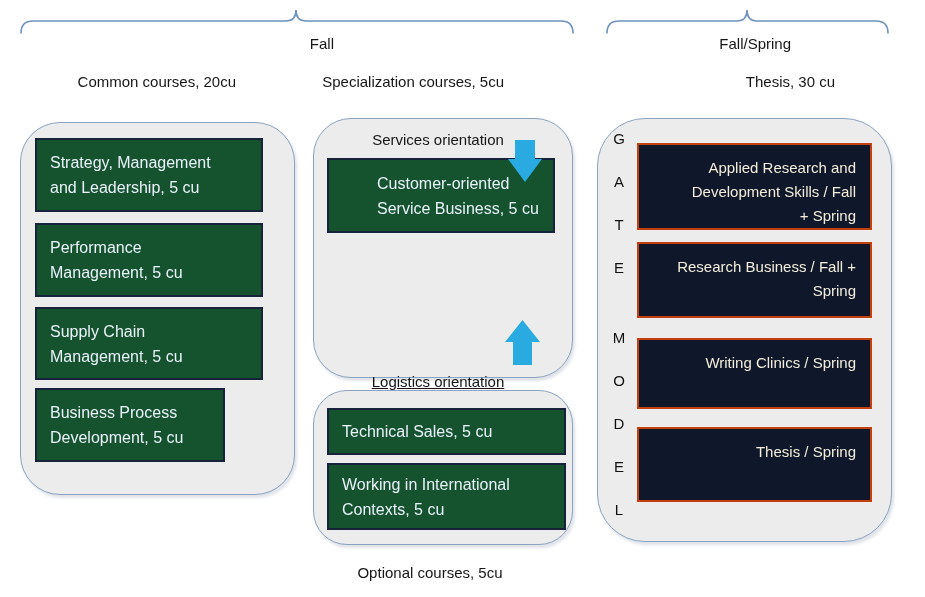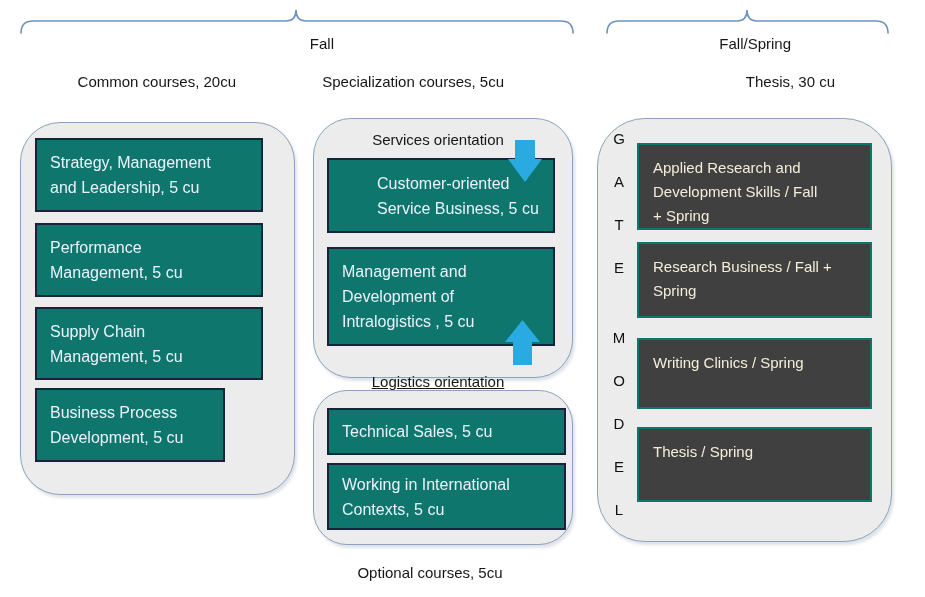--- a/index.html
+++ b/index.html
@@ -12,27 +12,27 @@
     white-space:nowrap;
   }
   .panel{
     position:absolute;background:#ececec;border:1.5px solid #8ba3c0;
     box-sizing:border-box;box-shadow:2px 3px 3px rgba(110,125,150,0.22);
   }
   .course-box{
     position:absolute;box-sizing:border-box;white-space:pre-line;
   }
   .blue-box{
-    background:#0f766e;border:2px solid #17233a;color:#eaf2fb;
+    background:#14532d;border:2px solid #17233a;color:#eaf2fb;
     font-size:16px;line-height:25px;
     display:flex;align-items:center;padding:2px 8px 2px 13px;
   }
   .orange-box{
-    background:#404040;border:2px solid #0f766e;color:#f4edda;
-    font-size:15px;line-height:24px;padding:11px 14px 0 14px;
+    background:#0f172a;border:2px solid #c2410c;color:#f4edda;
+    font-size:15px;line-height:24px;padding:11px 14px 0 14px;text-align:right;
   }
   .small-label{
     position:absolute;font-size:15px;color:#161616;text-align:center;
     white-space:nowrap;
   }
   .vletter{
     position:absolute;left:610px;width:18px;text-align:center;
     font-size:15px;line-height:15px;color:#111;
   }
   .brace-svg{position:absolute;left:0;top:0;}
@@ -62,23 +62,20 @@
 Management, 5 cu</div>
   <div class="course-box blue-box" style="left:35px;top:307px;width:228px;height:73px;">Supply Chain
 Management, 5 cu</div>
   <div class="course-box blue-box" style="left:35px;top:388px;width:190px;height:74px;">Business Process
 Development, 5 cu</div>
 
   <div class="panel" style="left:313px;top:118px;width:260px;height:260px;border-radius:38px;"></div>
   <div class="small-label" style="left:313px;top:131px;width:250px;">Services orientation</div>
   <div class="course-box blue-box" style="left:327px;top:158px;width:228px;height:75px;padding-left:48px;">Customer-oriented
 Service Business, 5 cu</div>
-  <div class="course-box blue-box" style="left:327px;top:247px;width:228px;height:99px;">Management and
-Development of
-Intralogistics , 5 cu</div>
   <div class="small-label" style="left:313px;top:373px;width:250px;text-decoration:underline;">Logistics orientation</div>
 
   <svg class="arrow-icon" style="left:508px;top:140px;" width="34" height="42" viewBox="0 0 34 42">
     <polygon points="7,0 27,0 27,19 34,19 17,42 0,19 7,19" fill="#29abe2"></polygon>
   </svg>
   <svg class="arrow-icon" style="left:505px;top:320px;" width="35" height="45" viewBox="0 0 35 45">
     <polygon points="17.5,0 35,22 27,22 27,45 8,45 8,22 0,22" fill="#29abe2"></polygon>
   </svg>
 
   <div class="panel" style="left:313px;top:390px;width:260px;height:155px;border-radius:34px;"></div>

